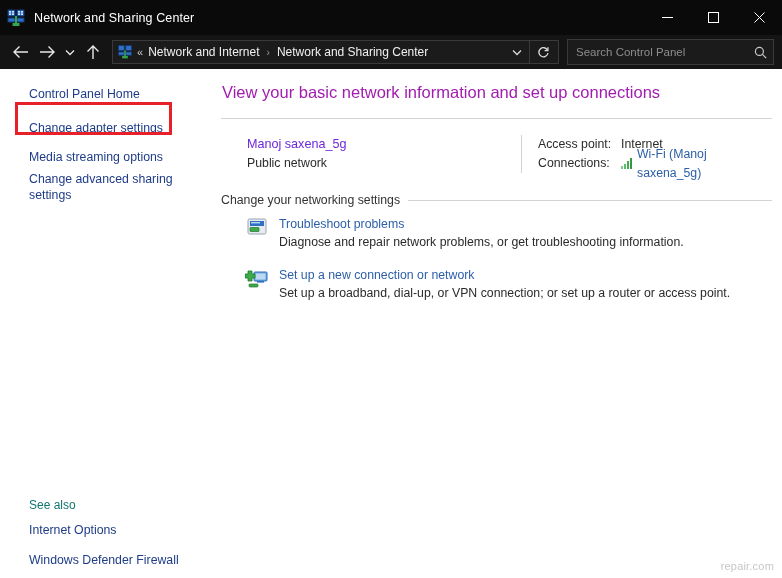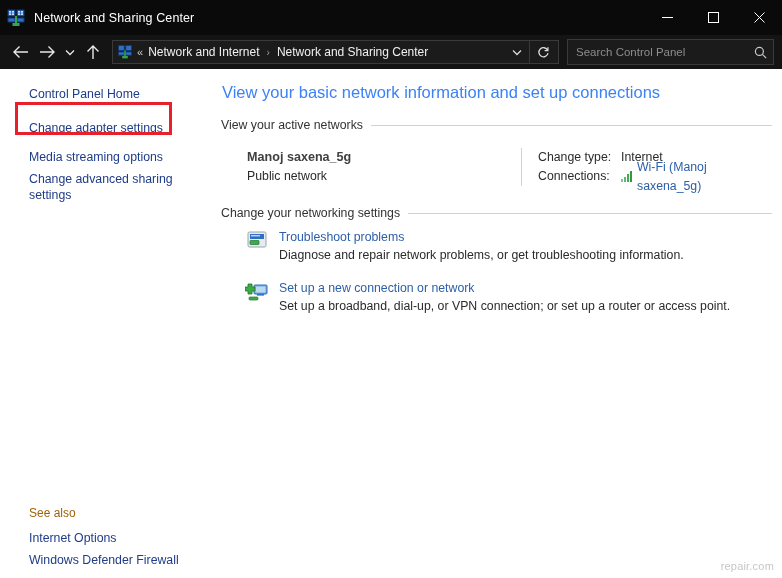--- a/index.html
+++ b/index.html
@@ -180,33 +180,33 @@
     height: 33px;
     border: 3px solid #e8202a;
     pointer-events: none;
   }
 
   .seealso {
     margin-top: auto;
     padding-bottom: 7px;
   }
   .seealso-title {
-    color: #a16207;
+    color: #0f766e;
     font-size: 12px;
     padding: 0 10px 7px 29px;
   }
 
   
   .main {
     flex: 1 1 auto;
     padding: 12px 10px 0 3px;
     min-width: 0;
   }
   .page-heading {
-    color: #3b82f6;
+    color: #a21caf;
     font-size: 16.5px;
     font-weight: normal;
     line-height: 22px;
     margin-bottom: 15px;
     padding-left: 1px;
   }
   .section-head {
     display: flex;
     align-items: center;
     margin-bottom: 8px;
@@ -223,23 +223,23 @@
     background: #d2d2d2;
   }
 
   .networks {
     display: flex;
     padding: 8px 0 0 26px;
     margin-bottom: 20px;
   }
   .net-left { flex: 0 0 274px; }
   .net-name {
-    color: #404040;
+    color: #6d28d9;
     font-size: 12.6px;
-    font-weight: bold;
+    font-weight: normal;
     line-height: 19px;
   }
   .net-type {
     color: #2b2b2b;
     font-size: 12.3px;
     line-height: 19px;
   }
   .net-divider {
     width: 1px;
     background: #d2d2d2;
@@ -429,41 +429,40 @@
       <div class="nav-link">Control Panel Home</div>
       <div class="nav-link" style="margin-top:10px;">Change adapter settings</div>
       <div class="nav-link tight" style="margin-top:6px;">Media streaming options</div>
       <div class="nav-link tight">Change advanced sharing settings</div>
 
       <div class="highlight-box"></div>
 
       <div class="seealso">
         <div class="seealso-title">See also</div>
         <div class="nav-link tight">Internet Options</div>
-        <div class="nav-link tight" style="margin-top:0;">Windows Defender Firewall</div>
+        <div class="nav-link tight" style="margin-top:8px;">Windows Defender Firewall</div>
       </div>
     </div>
 
     <div class="main">
       <div class="page-heading">View your basic network information and set up connections</div>
 
       <div class="section-head">
-        <span class="section-head-text">View your active networks</span>
         <span class="section-head-rule"></span>
       </div>
 
       <div class="networks">
         <div class="net-left">
           <div class="net-name">Manoj saxena_5g</div>
           <div class="net-type">Public network</div>
         </div>
         <div class="net-divider"></div>
         <div class="net-right">
           <div class="net-row">
-            <span class="net-label">Change type:</span>
+            <span class="net-label">Access point:</span>
             <span class="net-value">Internet</span>
           </div>
           <div class="net-row">
             <span class="net-label">Connections:</span>
             <span class="wifi-bars">
                 <i></i>
                 <i></i>
                 <i></i>
                 <i></i>
               </span>

